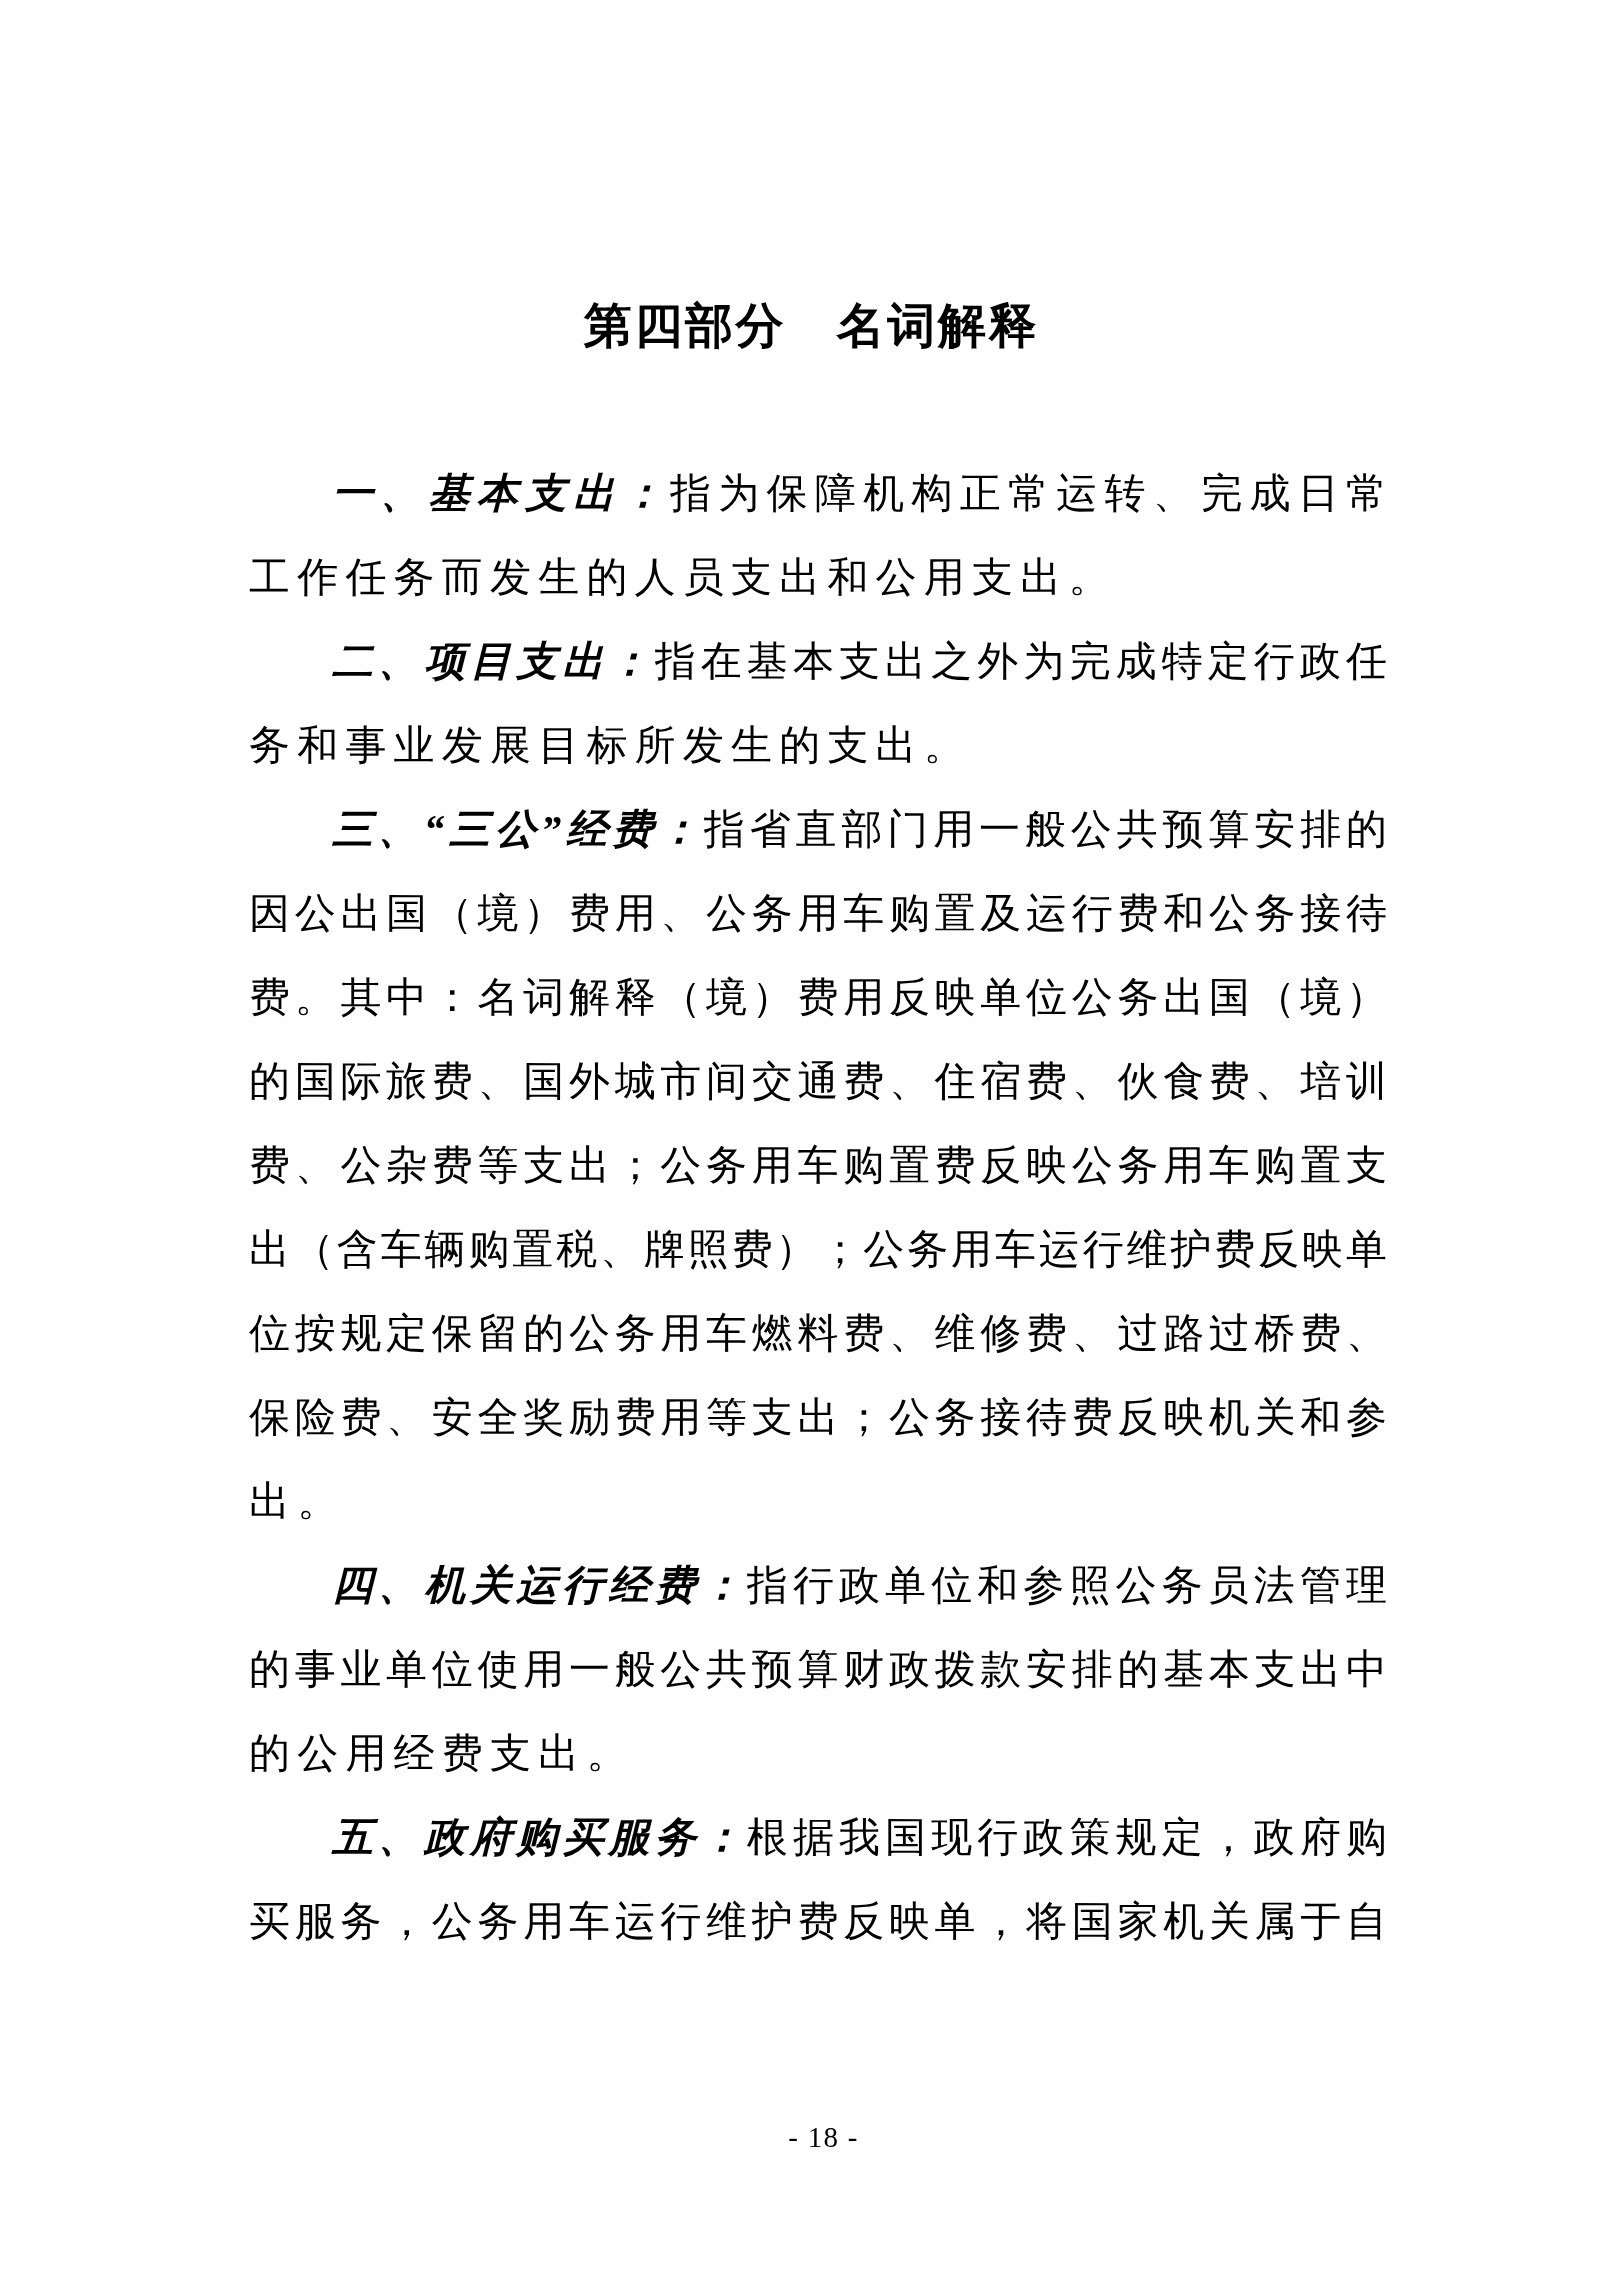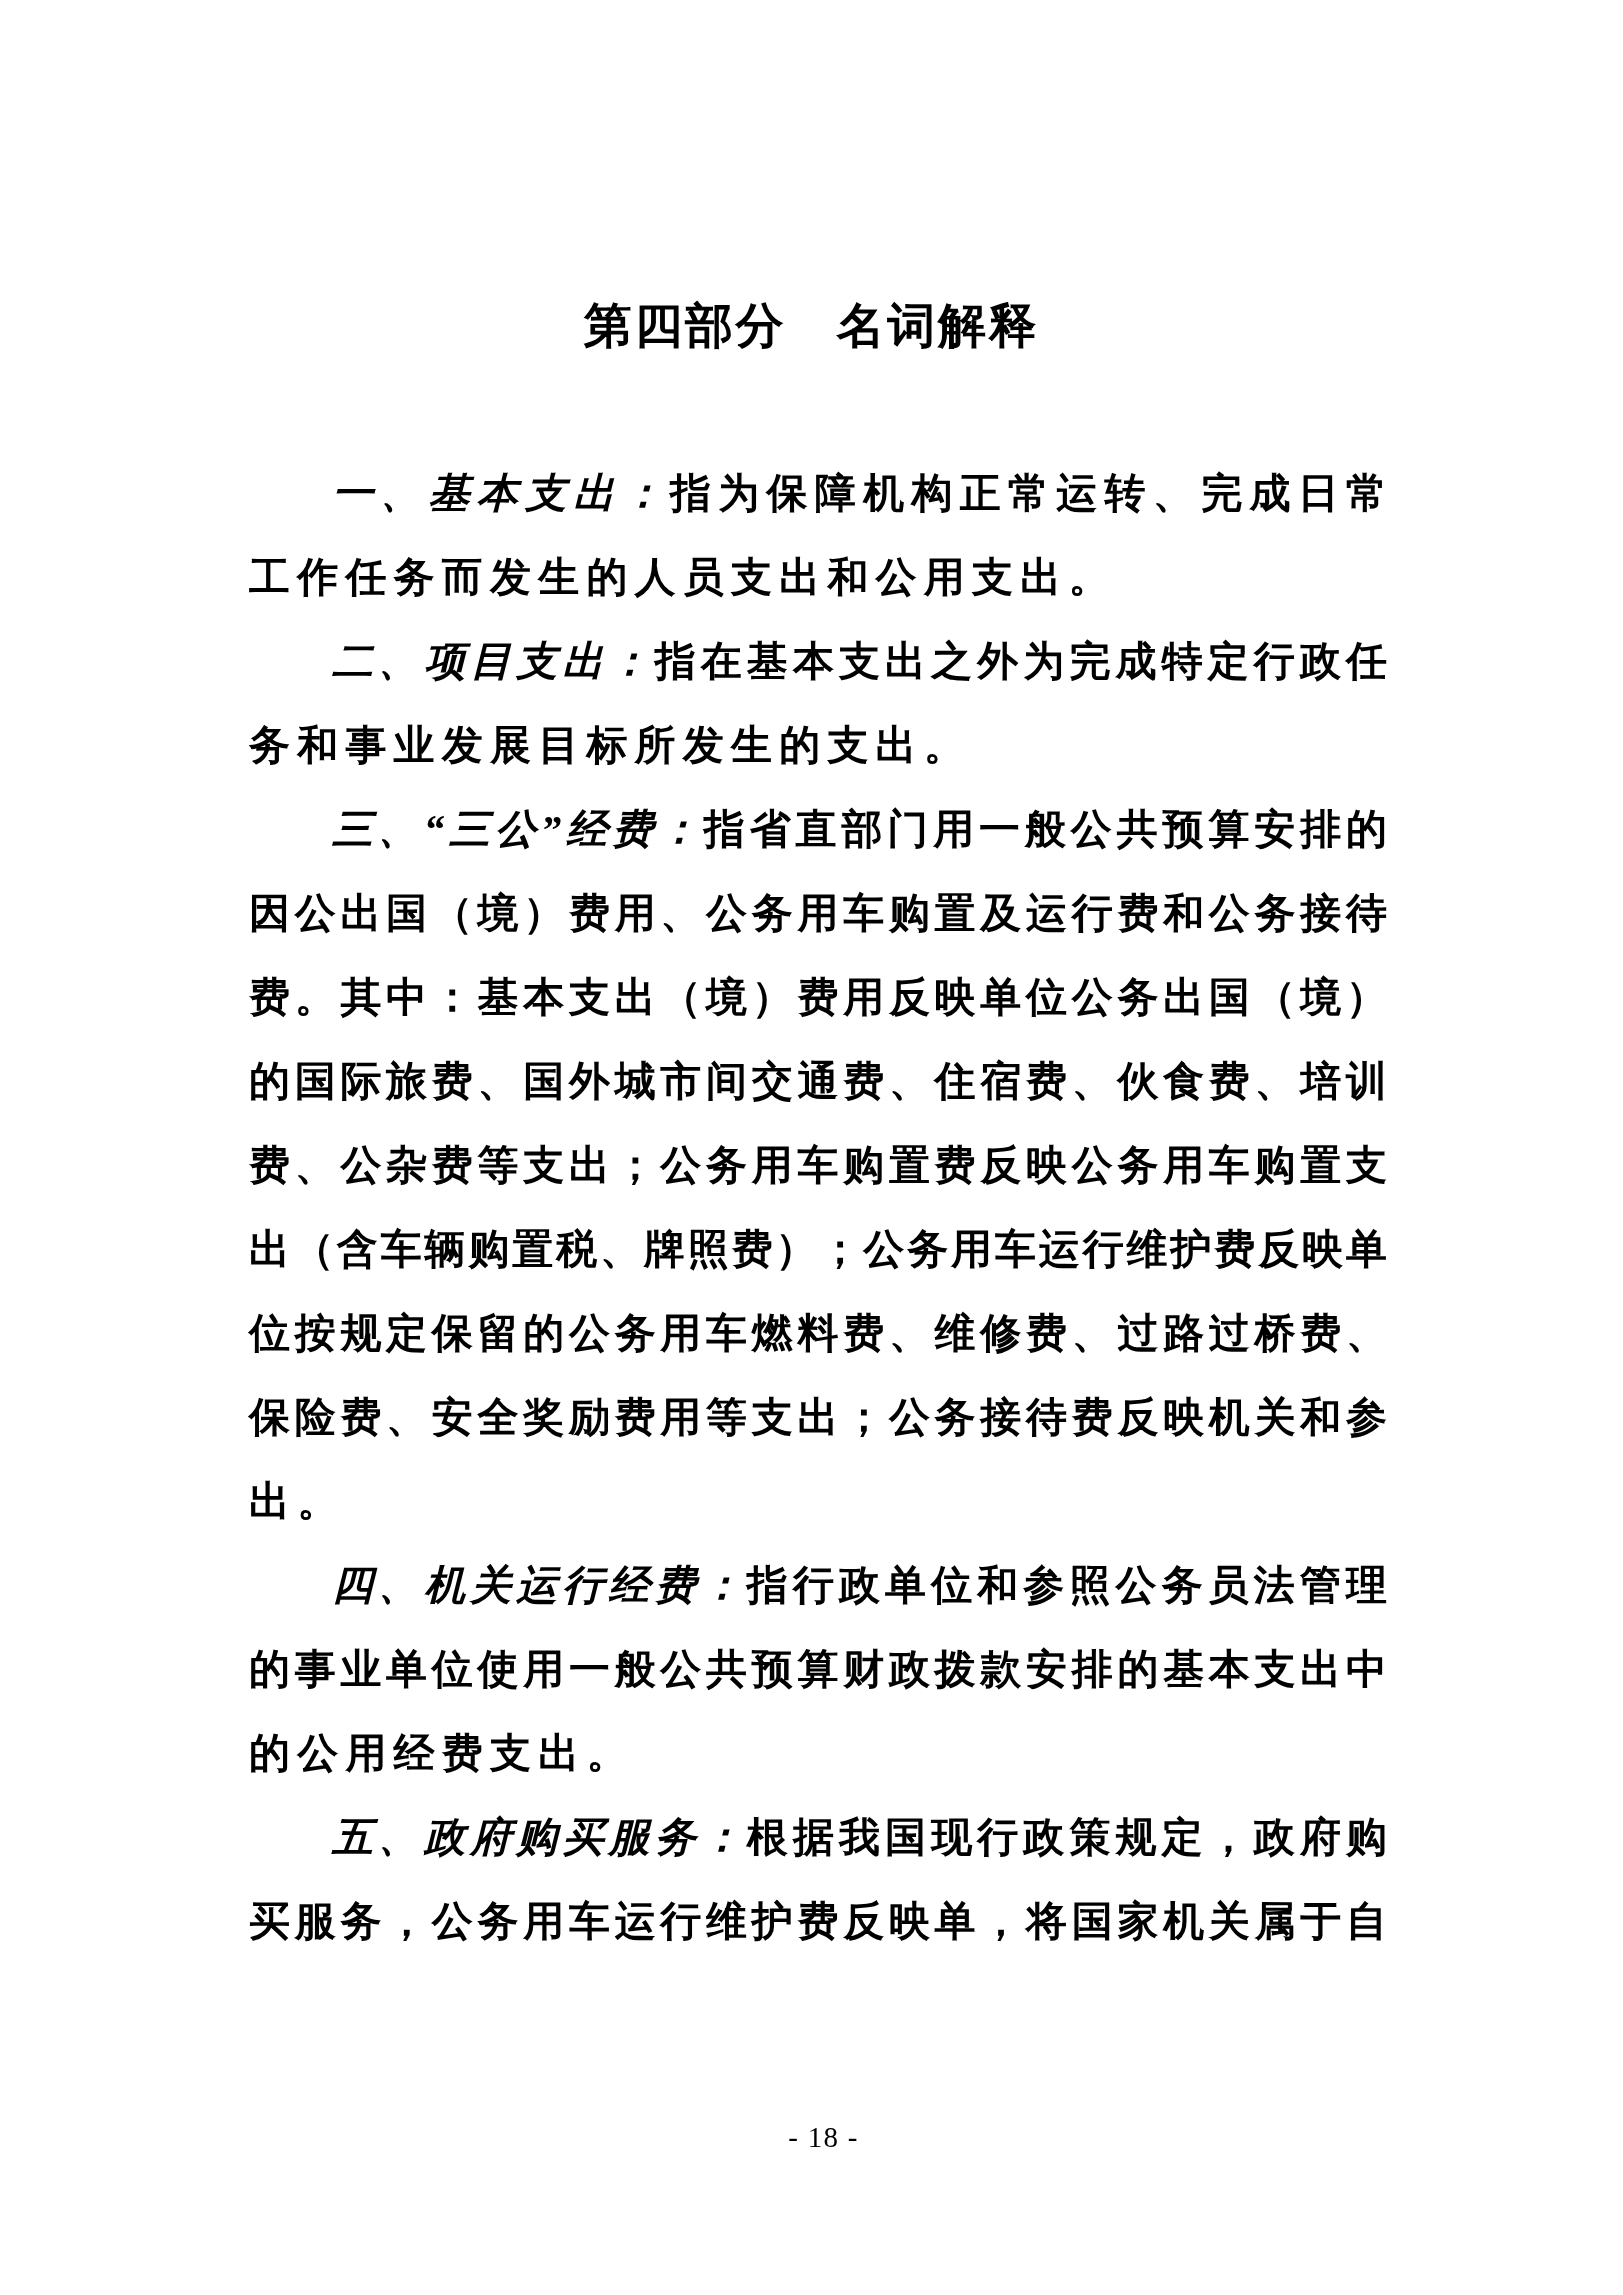--- a/index.html
+++ b/index.html
@@ -48,21 +48,21 @@
     letter-spacing: 7.2px;
   }
   .line.indent {
     padding-left: 83px; 
   }
   .term {
     font-weight: bold;
     font-style: italic;
   }
   .plain {
-    font-weight: bold;
+    font-weight: normal;
   }
   .page-footer {
     position: absolute;
     top: 2121px;
     left: 12px;
     width: 100%;
     text-align: center;
     font-size: 29px;
     letter-spacing: 1.3px;
   }
@@ -78,21 +78,21 @@
         <div class="line indent"><span class="term">一、基本支出：</span><span class="plain">指为保障机构正常运转、完成日常</span></div>
         <div class="line short"><span class="plain">工作任务而发生的人员支出和公用支出。</span></div>
       </div>
       <div class="para">
         <div class="line indent"><span class="term">二、项目支出：</span><span class="plain">指在基本支出之外为完成特定行政任</span></div>
         <div class="line short"><span class="plain">务和事业发展目标所发生的支出。</span></div>
       </div>
       <div class="para">
         <div class="line indent"><span class="term">三、“三公”经费：</span><span class="plain">指省直部门用一般公共预算安排的</span></div>
         <div class="line"><span class="plain">因公出国（境）费用、公务用车购置及运行费和公务接待</span></div>
-        <div class="line"><span class="plain">费。其中：基本支出（境）费用反映单位公务出国（境）</span></div>
+        <div class="line"><span class="plain">费。其中：名词解释（境）费用反映单位公务出国（境）</span></div>
         <div class="line"><span class="plain">的国际旅费、国外城市间交通费、住宿费、伙食费、培训</span></div>
         <div class="line"><span class="plain">费、公杂费等支出；公务用车购置费反映公务用车购置支</span></div>
         <div class="line"><span class="plain">出（含车辆购置税、牌照费）；公务用车运行维护费反映单</span></div>
         <div class="line"><span class="plain">位按规定保留的公务用车燃料费、维修费、过路过桥费、</span></div>
         <div class="line"><span class="plain">保险费、安全奖励费用等支出；公务接待费反映机关和参</span></div>
         <div class="line short"><span class="plain">出。</span></div>
       </div>
       <div class="para">
         <div class="line indent"><span class="term">四、机关运行经费：</span><span class="plain">指行政单位和参照公务员法管理</span></div>
         <div class="line"><span class="plain">的事业单位使用一般公共预算财政拨款安排的基本支出中</span></div>

